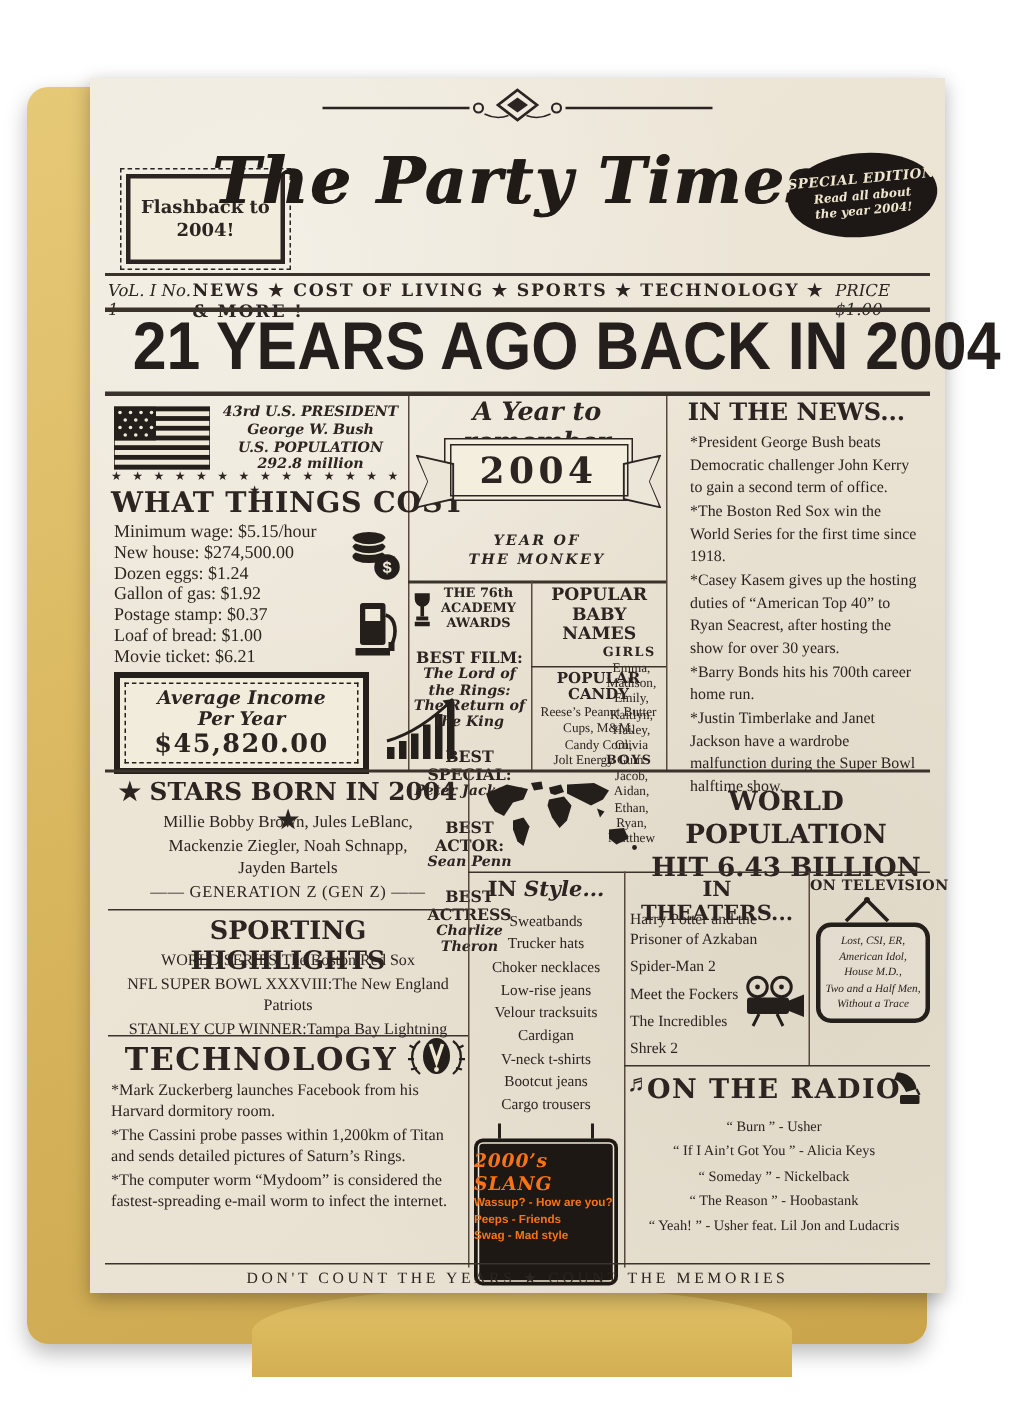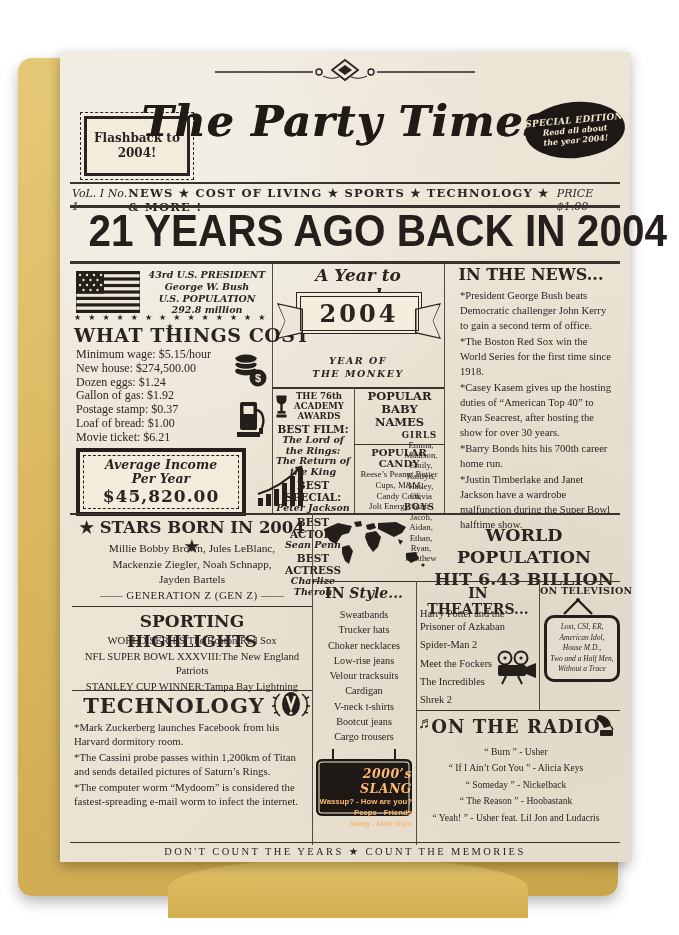--- a/index.html
+++ b/index.html
@@ -58,21 +58,21 @@
   .banner .inner{position:absolute;inset:2.5px;border:1px solid #2b2422;display:flex;align-items:center;justify-content:center;
     font:bold 24px "DejaVu Serif",serif;letter-spacing:3px;}
   .wing{position:absolute;top:10px;width:26px;height:36px;background:#2b2422;
     clip-path:polygon(0 0,100% 16%,100% 84%,0 100%,30% 50%);}
   .wing .win{position:absolute;inset:1.5px;background:#ece6d8;clip-path:polygon(0 0,100% 16%,100% 84%,0 100%,30% 50%);}
   .zodiac{left:214px;top:302px;width:168px;text-align:center;
     font:bold italic 9.5px "DejaVu Serif",serif;letter-spacing:1.5px;line-height:13px;}
 
   .academy{left:213px;top:339px;width:80px;text-align:center;}
   .academy .t{font:bold 8.6px "DejaVu Serif",serif;line-height:10px;}
-  .academy .lbl{font:bold 10.5px "DejaVu Serif",serif;line-height:12px;margin-top:2px;}
+  .academy .lbl{font:bold 10.5px "DejaVu Serif",serif;line-height:12px;margin-top:12px;}
   .academy .scr{font-size:9.5px;line-height:10.5px;}
   .baby{left:296px;top:338px;width:87px;text-align:center;}
   .baby .t{font:bold 11.5px "DejaVu Serif",serif;line-height:13px;}
   .baby .g{font:bold 8.5px "DejaVu Serif",serif;letter-spacing:1px;margin-top:1px;padding-left:40px;}
   .baby .n{font-size:8.8px;line-height:10.2px;margin-left:43px;}
   .candy{left:295px;top:395px;width:88px;text-align:center;}
   .candy .t{font:bold 10px "DejaVu Serif",serif;}
   .candy .n{font-size:8.8px;line-height:10.8px;}
 
   .news-title{left:386px;top:213px;width:170px;text-align:center;font:bold 16px "DejaVu Serif",serif;}
@@ -104,22 +104,22 @@
   .tv-title{left:480px;top:533px;width:76px;text-align:center;font:bold 9.5px "DejaVu Serif",serif;letter-spacing:.3px;white-space:nowrap;}
   .tv-body{left:484px;top:563px;width:66px;border:3px solid #241f1b;border-radius:10px;padding:4px 2px;
     font-size:7.5px;font-style:italic;line-height:10.6px;text-align:center;background:rgba(255,255,255,.12);}
 
   .radio-title{left:356px;top:664px;width:200px;text-align:center;font:bold 18px "DejaVu Serif",serif;letter-spacing:1px;}
   .radio-note{left:358px;top:662px;font-size:16px;}
   .radio-list{left:356px;top:692px;width:200px;text-align:center;font-size:9.6px;line-height:16.4px;white-space:nowrap;}
 
   .slang-chain{position:absolute;width:2px;height:11px;background:#241f1b;top:0;}
   .slang{left:256px;top:697px;width:96px;height:92px;}
-  .slang-sign{position:absolute;left:0;top:10px;width:96px;height:57px;background:#1d1814;border-radius:6px;
-    box-shadow:inset 0 0 0 2.5px #1d1814, inset 0 0 0 3.5px #efe6cf;color:#fdba74;text-align:right;}
+  .slang-sign{position:absolute;left:0;top:10px;width:96px;height:98px;background:#1d1814;border-radius:6px;
+    box-shadow:inset 0 0 0 2.5px #1d1814, inset 0 0 0 3.5px #efe6cf;color:#f97316;text-align:left;}
   .slang-sign .t{font:bold italic 12.5px "DejaVu Serif",serif;margin-top:7px;letter-spacing:.5px;}
   .slang-sign .n{font:bold 7.8px "Liberation Sans",sans-serif;line-height:11px;}
 
   .footer{left:0;right:0;top:793px;text-align:center;font-size:10.5px;letter-spacing:2.4px;}
   svg{display:block;}
 </style>
 </head>
 <body>
 
 <div class="envelope">

